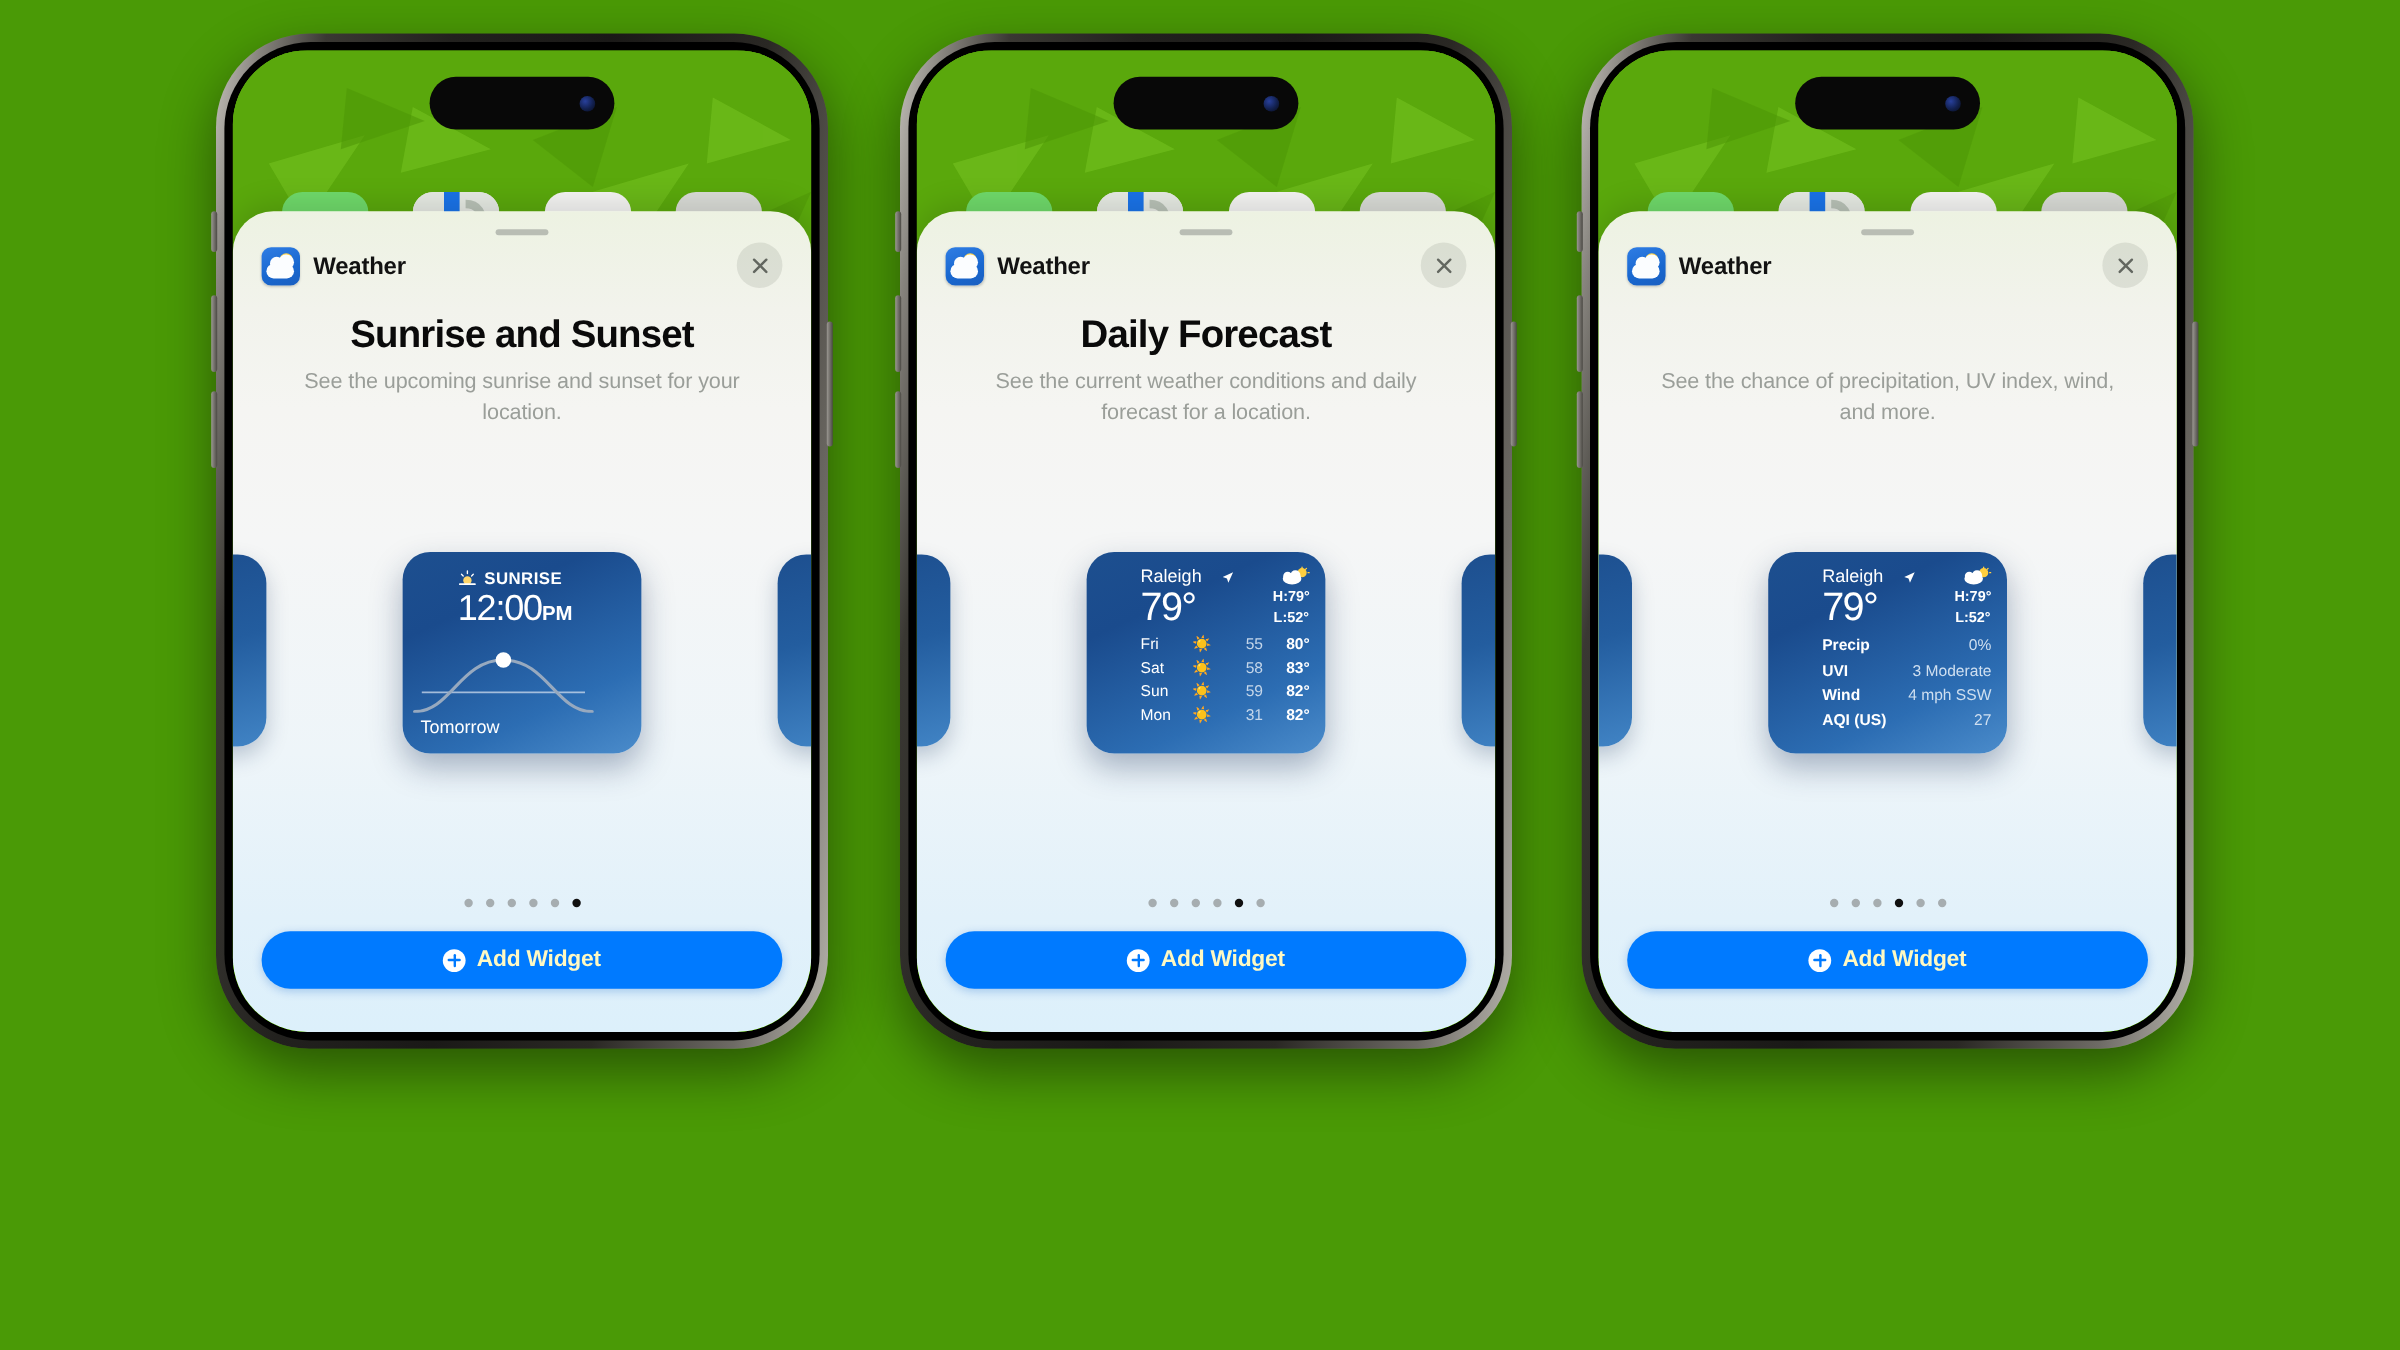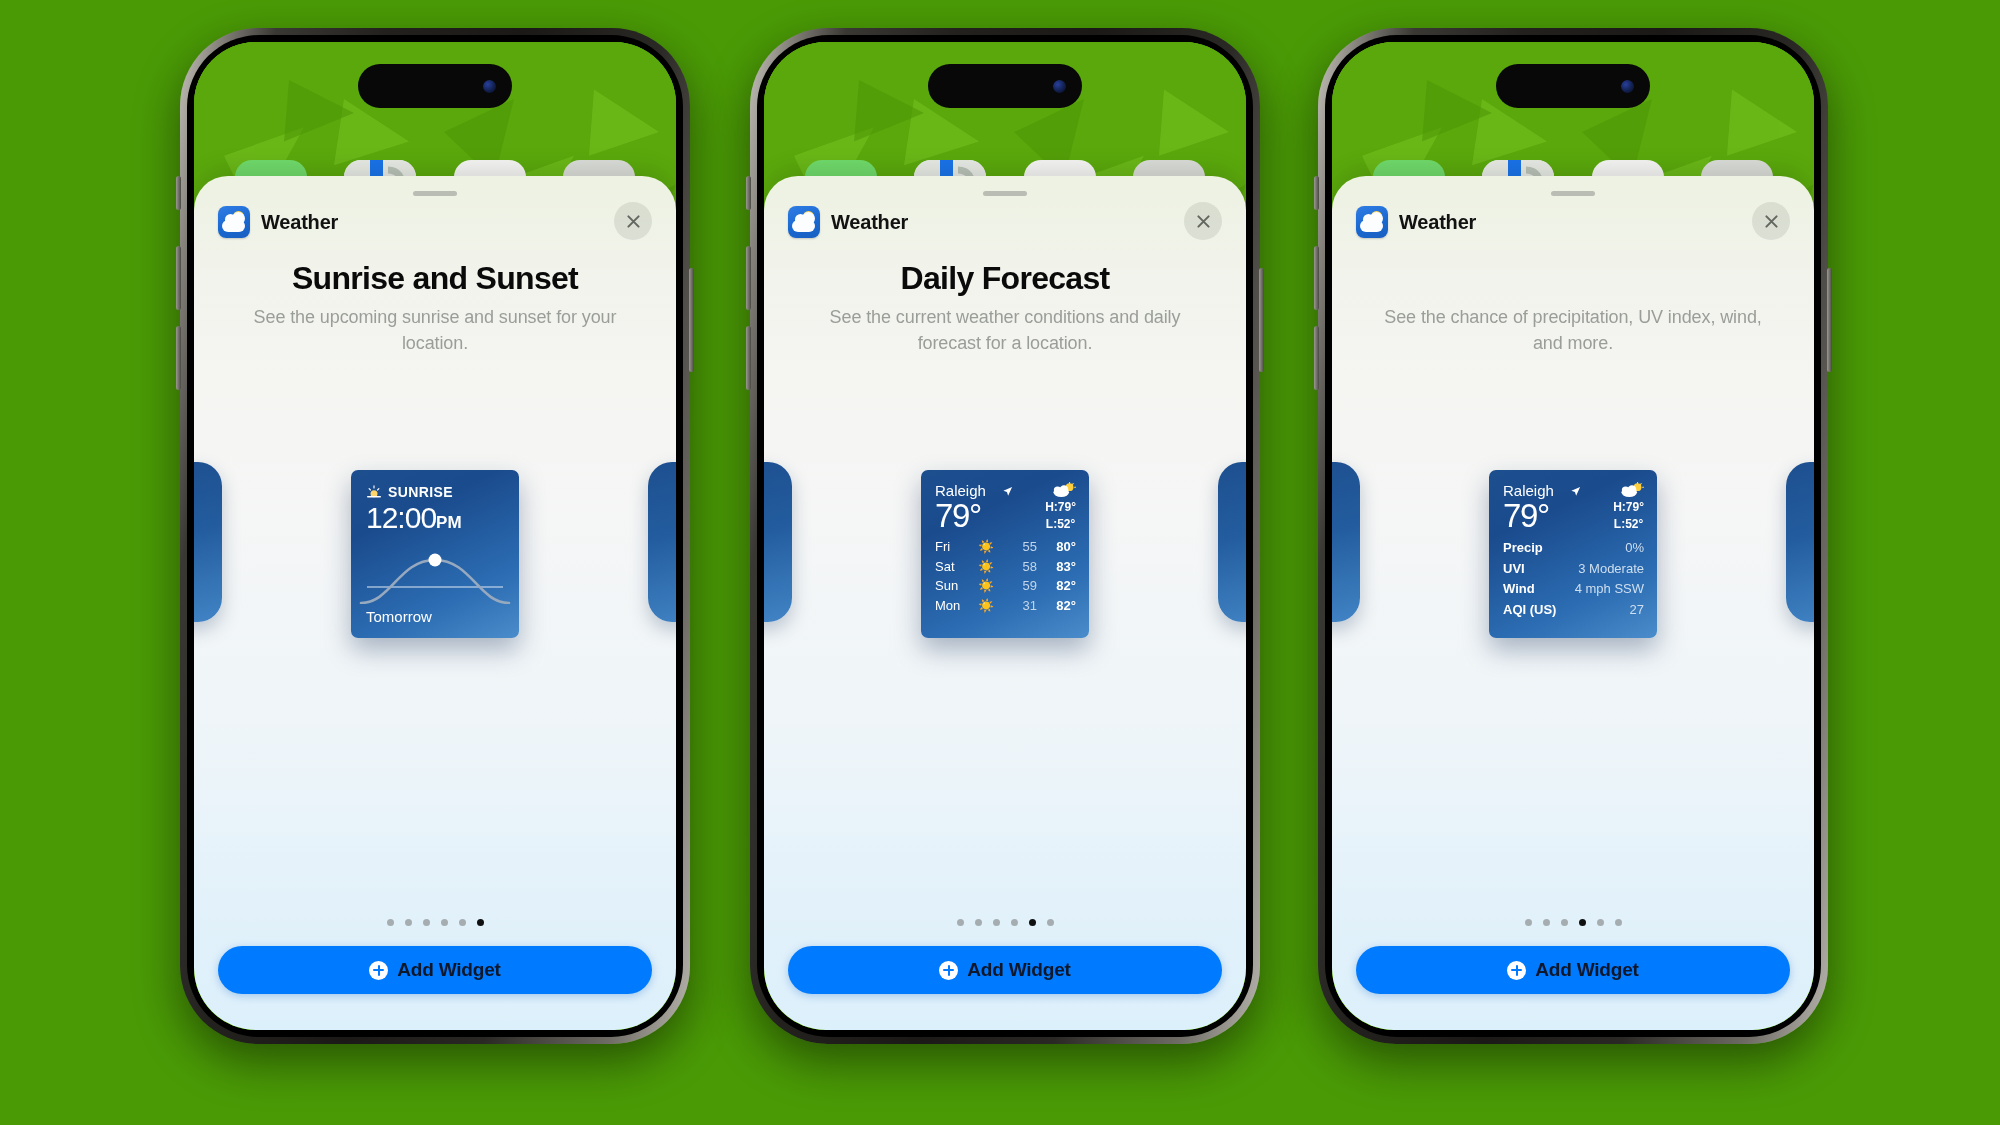--- a/index.html
+++ b/index.html
@@ -5,21 +5,21 @@
   html,body{margin:0;padding:0;}
   body{
     width:2000px;height:1125px;overflow:hidden;
     background:#4a9a06;
     font-family:"Liberation Sans", sans-serif;
     -webkit-font-smoothing:antialiased;
   }
   .stage{position:relative;width:2000px;height:1125px;}
 
   
-  .phone{position:absolute;top:28px;width:510px;height:1016px;}
+  .phone{position:absolute;top:28px;width:510px;height:846px;}
   .phone.p1{left:180px;}
   .phone.p2{left:750px;}
   .phone.p3{left:1318px;}
 
   .frame{
     position:absolute;inset:0;border-radius:78px;
     background:linear-gradient(100deg,#c9c6c0 0%,#86837d 6%,#3a3833 14%,#22211e 30%,#1a1917 50%,#2a2824 70%,#6e6b65 88%,#b8b5ae 100%);
     box-shadow:0 18px 46px rgba(0,0,0,.45);
   }
   .frame-inner{
@@ -79,25 +79,25 @@
     background:rgba(120,125,115,.17);display:flex;align-items:center;justify-content:center;cursor:pointer;}
   .close-btn svg{width:17px;height:17px;}
 
   .sheet-title{position:absolute;top:84px;left:34px;right:34px;text-align:center;
     font-size:32px;font-weight:700;color:#0a0a0a;letter-spacing:-.7px;}
   .sheet-sub{position:absolute;top:128px;left:46px;right:46px;text-align:center;
     font-size:18px;line-height:26px;color:#9a9e99;letter-spacing:-.1px;}
 
   
   .carousel{position:absolute;top:282px;left:0;right:0;height:190px;}
-  .w-main{position:absolute;left:50%;top:12px;transform:translateX(-50%);
-    width:168px;height:168px;border-radius:7px;
+  .w-main{position:absolute;left:50%;top:2px;transform:translateX(-50%);
+    width:168px;height:168px;border-radius:23px;
     background:linear-gradient(155deg,#1d4f8f 0%,#1a4b8d 28%,#2c6db3 72%,#4b8ccb 100%);
     box-shadow:0 12px 26px rgba(25,50,90,.34);
-    color:#fff;overflow:hidden;}
+    color:#fff;overflow:hidden;padding-left:31px;}
   .w-peek{position:absolute;top:4px;width:62px;height:160px;border-radius:24px;
     background:linear-gradient(165deg,#1d4f8f 0%,#235d9f 45%,#4184c5 100%);
     box-shadow:0 8px 18px rgba(25,50,90,.25);overflow:hidden;}
   .w-peek.left{left:-34px;}
   .w-peek.right{right:-34px;}
 
   
   .sr-head{display:flex;align-items:center;gap:6px;margin:14px 0 0 15px;}
   .sr-head .lbl{font-size:14px;font-weight:600;letter-spacing:.4px;}
   .sr-time{margin:1px 0 0 15px;font-size:30px;font-weight:500;letter-spacing:-1px;line-height:34px;}
@@ -125,21 +125,21 @@
   .dt-k{font-weight:700;}
   .dt-v{color:#cfdff0;font-weight:500;}
 
   
   .dots{position:absolute;bottom:104px;left:0;right:0;display:flex;justify-content:center;gap:11px;}
   .dot{width:7px;height:7px;border-radius:50%;background:#a6adb0;}
   .dot.on{background:#101010;}
   .add-btn{position:absolute;left:24px;right:24px;bottom:36px;height:48px;border-radius:24px;
     background:#007aff;display:flex;align-items:center;justify-content:center;gap:9px;cursor:pointer;
     box-shadow:0 2px 8px rgba(0,90,200,.28);}
-  .add-btn .lbl{color:#0f172a;font-size:19px;font-weight:700;letter-spacing:-.2px;}
+  .add-btn .lbl{color:#fef9c3;font-size:19px;font-weight:700;letter-spacing:-.2px;}
   .plus-ico{width:19px;height:19px;border-radius:50%;background:#fff;position:relative;}
   .plus-ico:before,.plus-ico:after{content:"";position:absolute;background:#007aff;border-radius:1px;}
   .plus-ico:before{left:4px;right:4px;top:8.5px;height:2px;}
   .plus-ico:after{top:4px;bottom:4px;left:8.5px;width:2px;}
   .arrow{display:inline-block;font-size:13px;}
 </style>
 </head>
 <body>
 
 <div class="stage">

